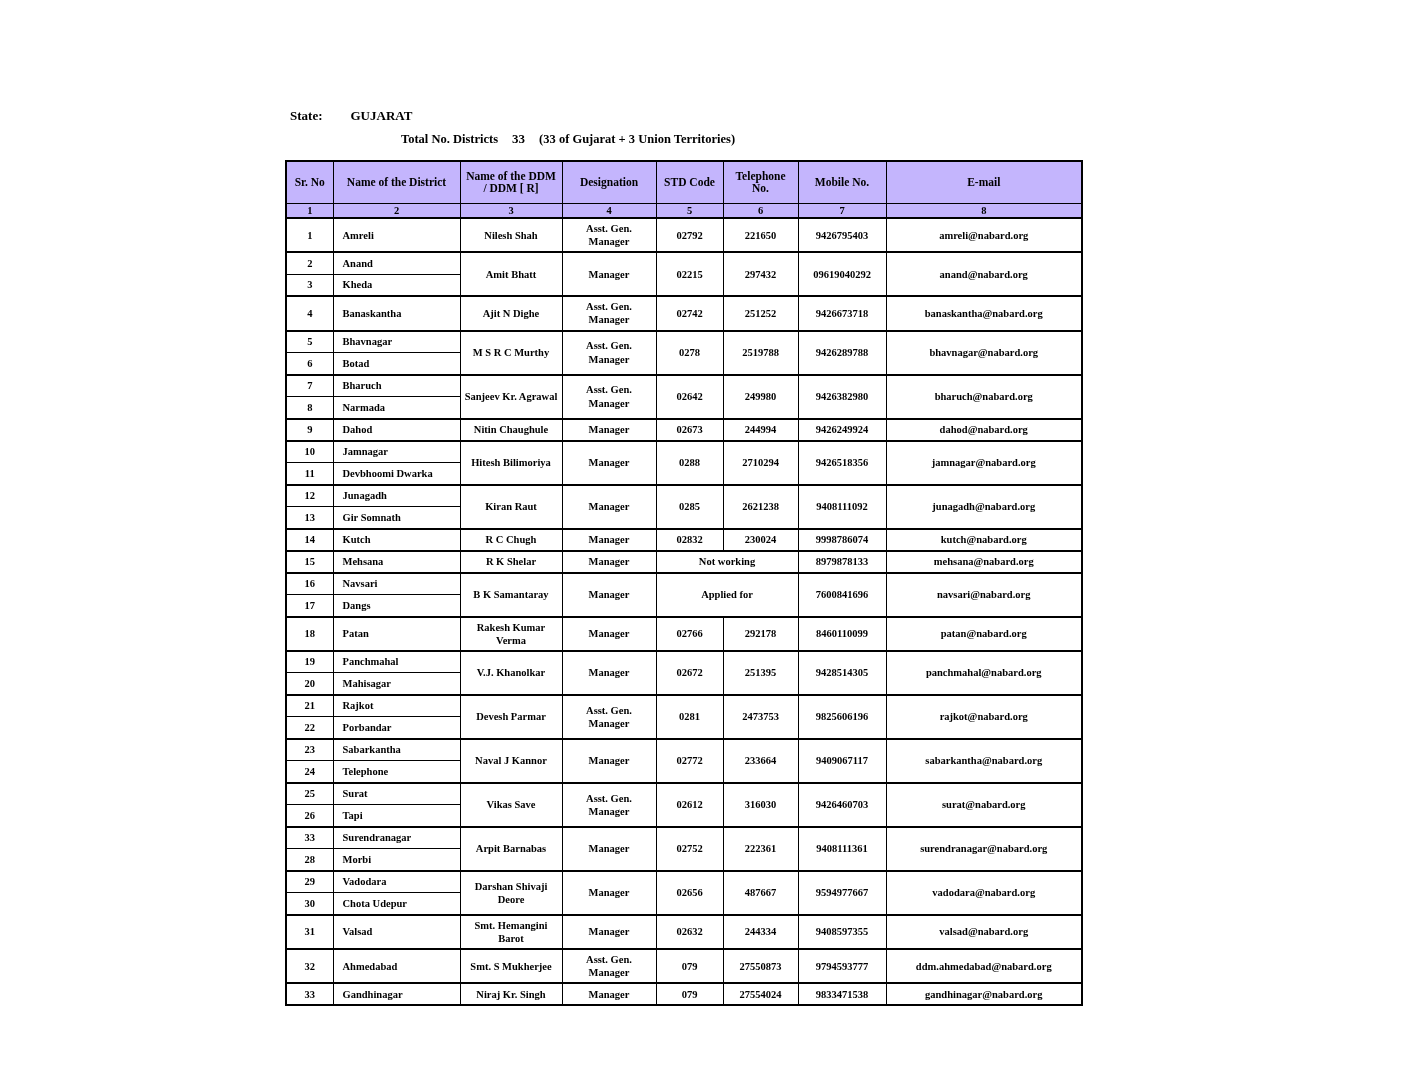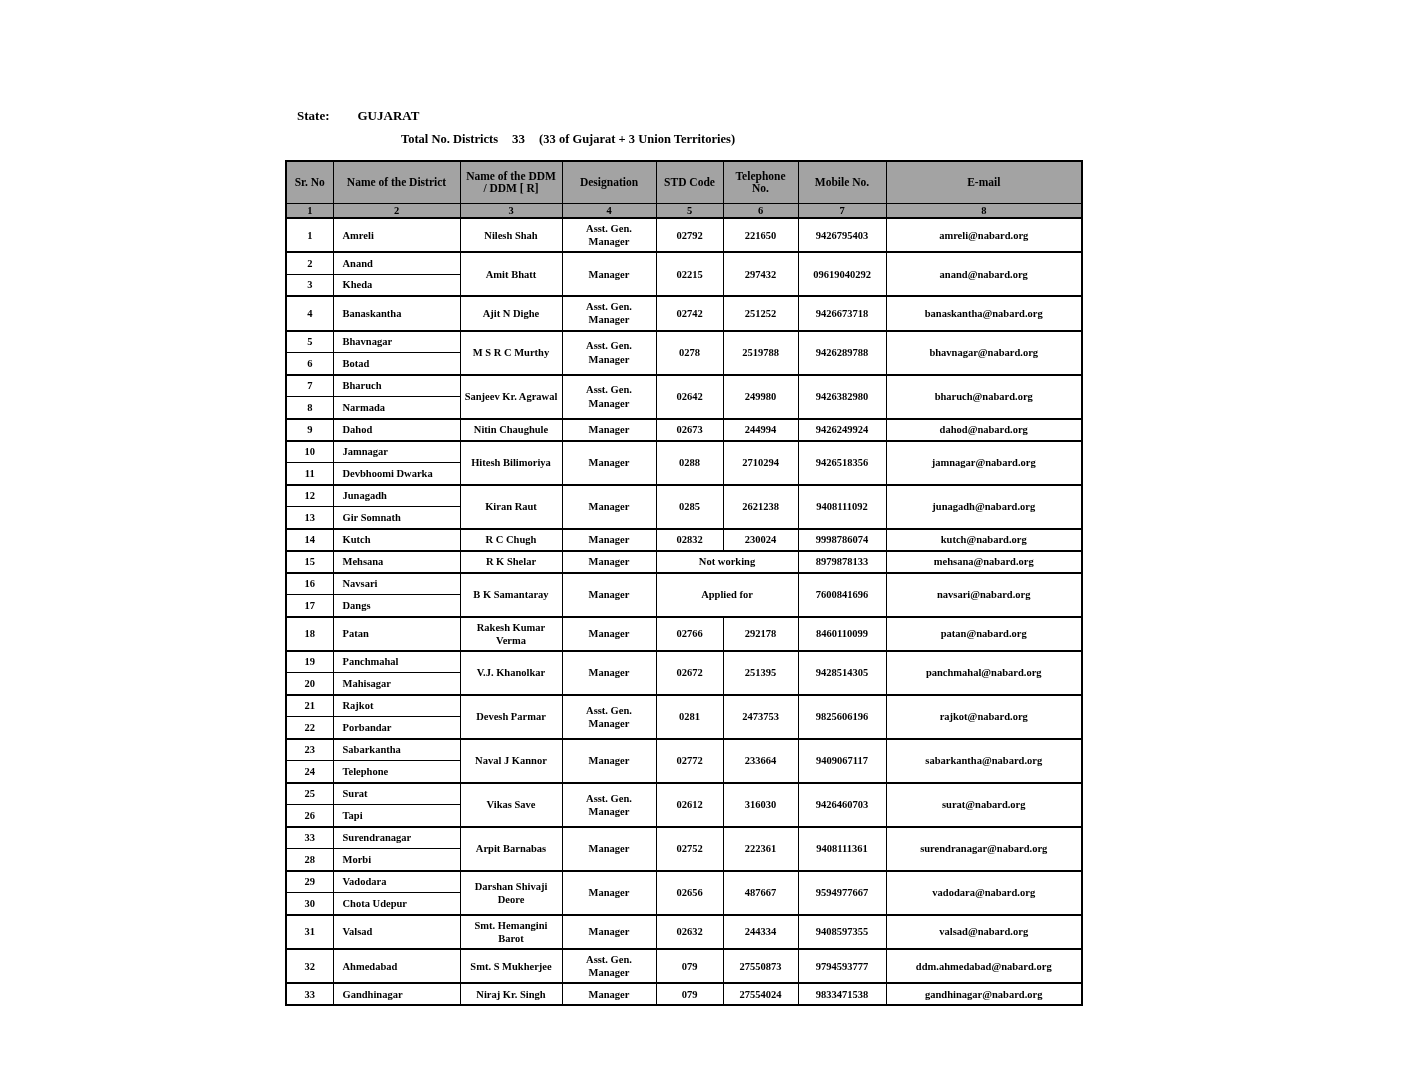--- a/index.html
+++ b/index.html
@@ -15,21 +15,21 @@
     overflow: hidden;
   }
   .content {
     position: absolute;
     left: 285px; top: 108px;
     width: 796px;
   }
   .state-line {
     font-size: 13px; font-weight: bold;
     display: flex; gap: 28px;
-    margin-left: 12px;
+    margin-left: 5px;
   }
   .total-line {
     font-size: 12.5px; font-weight: bold;
     margin-top: 7px;
     margin-left: 116px;
     display: flex; align-items: baseline; gap: 14px;
   }
   .total-line .total-value { font-size: 13px; }
   table.ddm-table {
     border-collapse: collapse;
@@ -40,21 +40,21 @@
   }
   .ddm-table th, .ddm-table td {
     border: 1px solid #000;
     font-weight: bold;
     text-align: center;
     vertical-align: middle;
     padding: 3px 4px;
     overflow: hidden;
   }
   .ddm-table thead th {
-    background: #a3a3a3;
+    background: #c4b5fd;
     font-size: 11.5px;
     height: 42px;
   }
   .ddm-table thead tr.colnum th {
     height: 15px;
     font-size: 10.5px;
     padding: 0 2px;
   }
   .ddm-table tbody td {
     font-size: 10.5px;

